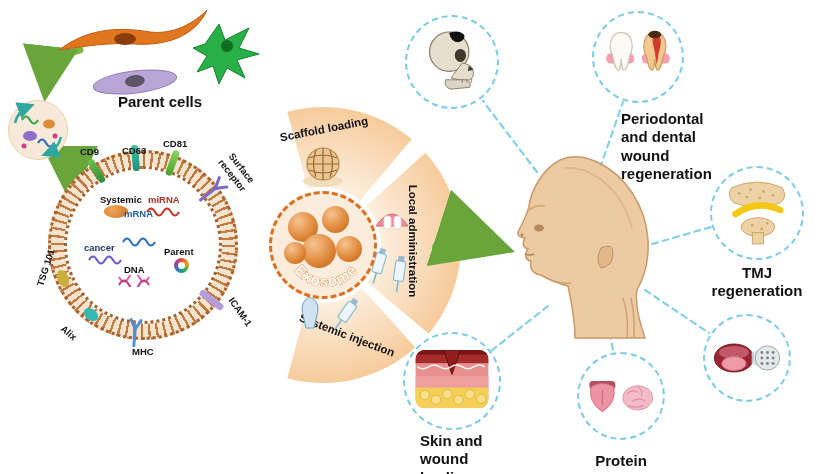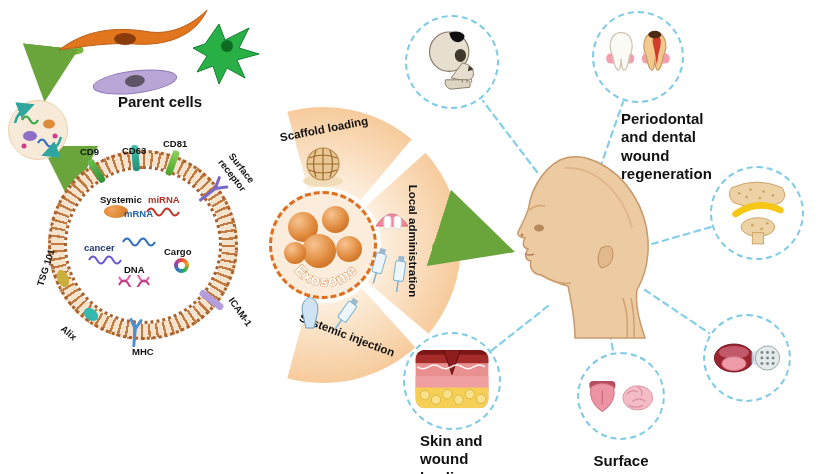--- a/index.html
+++ b/index.html
@@ -137,21 +137,21 @@
   <div class="lbl lbl-sm c-blue" style="left:124px;top:208px">mRNA</div>
   <svg class="abs" style="left:122px;top:236px" width="34" height="12" viewBox="0 0 34 12">
     <path d="M1,6 q4,-7 8,0 t8,0 t8,0 t8,0" stroke="#2e6fbe" stroke-width="2" fill="none"></path>
   </svg>
 
   <div class="lbl lbl-sm c-navy" style="left:84px;top:242px">cancer</div>
   <svg class="abs" style="left:88px;top:254px" width="34" height="12" viewBox="0 0 34 12">
     <path d="M1,6 q4,-7 8,0 t8,0 t8,0 t8,0" stroke="#6a5acd" stroke-width="2" fill="none"></path>
   </svg>
 
-  <div class="lbl lbl-sm" style="left:164px;top:246px">Cargo</div>
+  <div class="lbl lbl-sm" style="left:164px;top:246px">Parent</div>
   <div class="donut" style="left:174px;top:258px"></div>
 
   <div class="lbl lbl-sm" style="left:124px;top:264px">DNA</div>
   <svg class="abs" style="left:118px;top:275px" width="34" height="12" viewBox="0 0 34 12">
     <path d="M1,2 q5,9 10,0 t10,0 t10,0" stroke="#e060a8" stroke-width="2" fill="none"></path>
     <path d="M1,10 q5,-9 10,0 t10,0 t10,0" stroke="#c03a86" stroke-width="2" fill="none"></path>
   </svg>
 
   <div class="lbl lbl-md center" style="left:258px;top:122px;width:132px;transform:rotate(-11deg)">Scaffold loading</div>
   <svg class="abs" style="left:298px;top:144px" width="50" height="44" viewBox="0 0 50 44">
@@ -264,20 +264,21 @@
       <path d="M24,48 q24,-16 48,-4" stroke="#f6c715" stroke-width="7" fill="none" stroke-linecap="round"></path>
       <ellipse cx="48" cy="62" rx="18" ry="10" fill="#ecd2a4" stroke="#caa064"></ellipse>
       <rect x="42" y="68" width="12" height="12" fill="#ecd2a4" stroke="#caa064"></rect>
       <g fill="#c9a465">
           <circle cx="42" cy="60" r="1.4"></circle>
           <circle cx="52" cy="64" r="1.4"></circle>
           <circle cx="58" cy="58" r="1.4"></circle>
         </g>
     </svg>
   </div>
+  <div class="lbl lbl-lg center" style="left:695px;top:264px;width:124px">TMJ regeneration</div>
 
   <div class="app-circle" style="left:703px;top:314px;width:88px;height:88px">
     <svg width="82" height="82" viewBox="0 0 88 88">
       <ellipse cx="30" cy="44" rx="21" ry="15" fill="#9c2430" stroke="#6d1520"></ellipse>
       <ellipse cx="30" cy="38" rx="16" ry="7" fill="#c2596a"></ellipse>
       <ellipse cx="30" cy="50" rx="13" ry="7.5" fill="#ef9aa8" stroke="#d3707f"></ellipse>
       <polygon points="49,38 58,34 58,54 49,50" fill="#cfe0e6" opacity="0.85"></polygon>
       <circle cx="66" cy="44" r="13" fill="#e4e9ea" stroke="#98a3a6"></circle>
       <g fill="#7d898c">
         <circle cx="60" cy="38" r="1.6"></circle>
@@ -295,21 +296,21 @@
 
   <div class="app-circle" style="left:577px;top:352px;width:88px;height:88px">
     <svg width="82" height="82" viewBox="0 0 88 88">
       <rect x="10" y="28" width="28" height="9" rx="4" fill="#b44f60"></rect>
       <path d="M12,34 q12,-7 24,0 q4,16 -12,27 q-16,-11 -12,-27 z" fill="#ec93a4" stroke="#cf6c80"></path>
       <path d="M24,38 v15" stroke="#cf6c80" stroke-width="1.4"></path>
       <ellipse cx="62" cy="46" rx="16" ry="13" fill="#f3bcc6" stroke="#dd93a2"></ellipse>
       <path d="M50,42 q6,-6 12,-2 M56,50 q8,-6 14,0 M52,54 q8,4 16,0 M62,34 q6,4 4,10" stroke="#dd93a2" stroke-width="1.4" fill="none"></path>
     </svg>
   </div>
-  <div class="lbl lbl-lg center" style="left:593px;top:452px;width:56px">Surface</div>
+  <div class="lbl lbl-lg center" style="left:593px;top:452px;width:56px">Protein</div>
 
   <div class="app-circle" style="left:403px;top:332px;width:98px;height:98px">
     <svg width="92" height="92" viewBox="0 0 98 98">
       <defs>
           <clipPath id="skinClip">
             <rect x="10" y="16" width="78" height="62" rx="10"></rect>
           </clipPath>
         </defs>
       <g clip-path="url(#skinClip)">
         <rect x="10" y="16" width="78" height="62" fill="#e89090"></rect>

